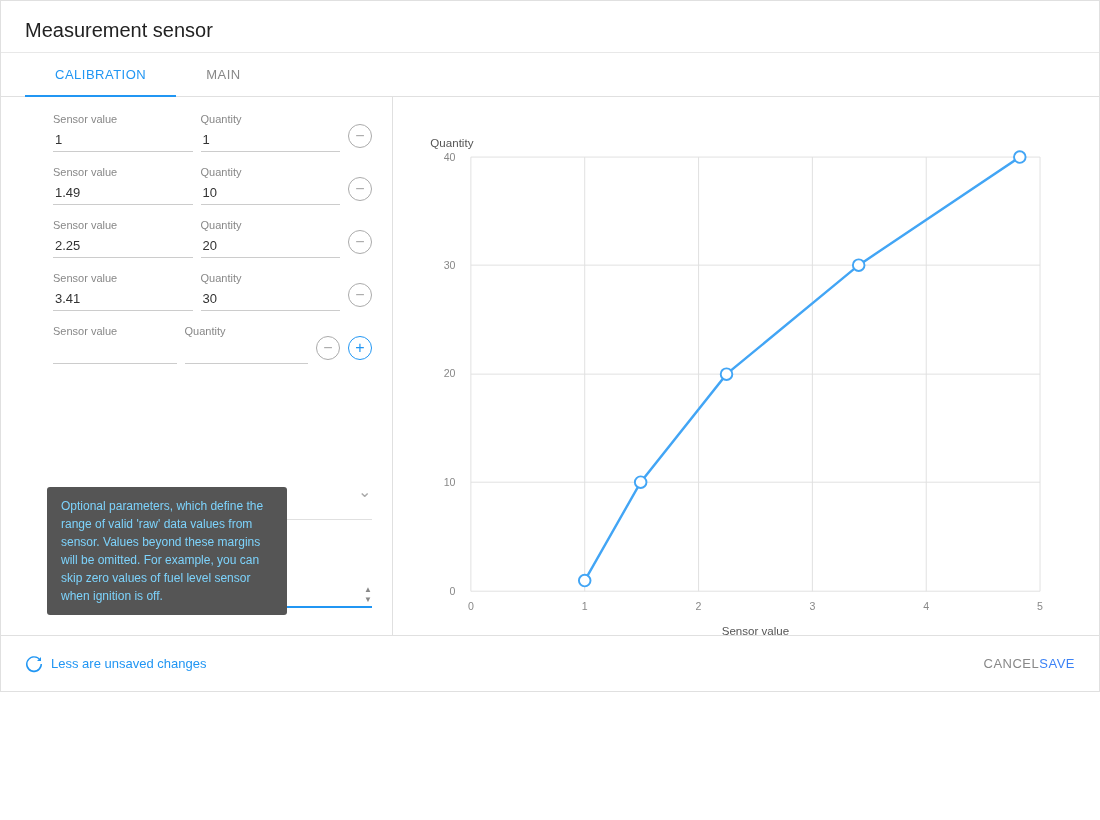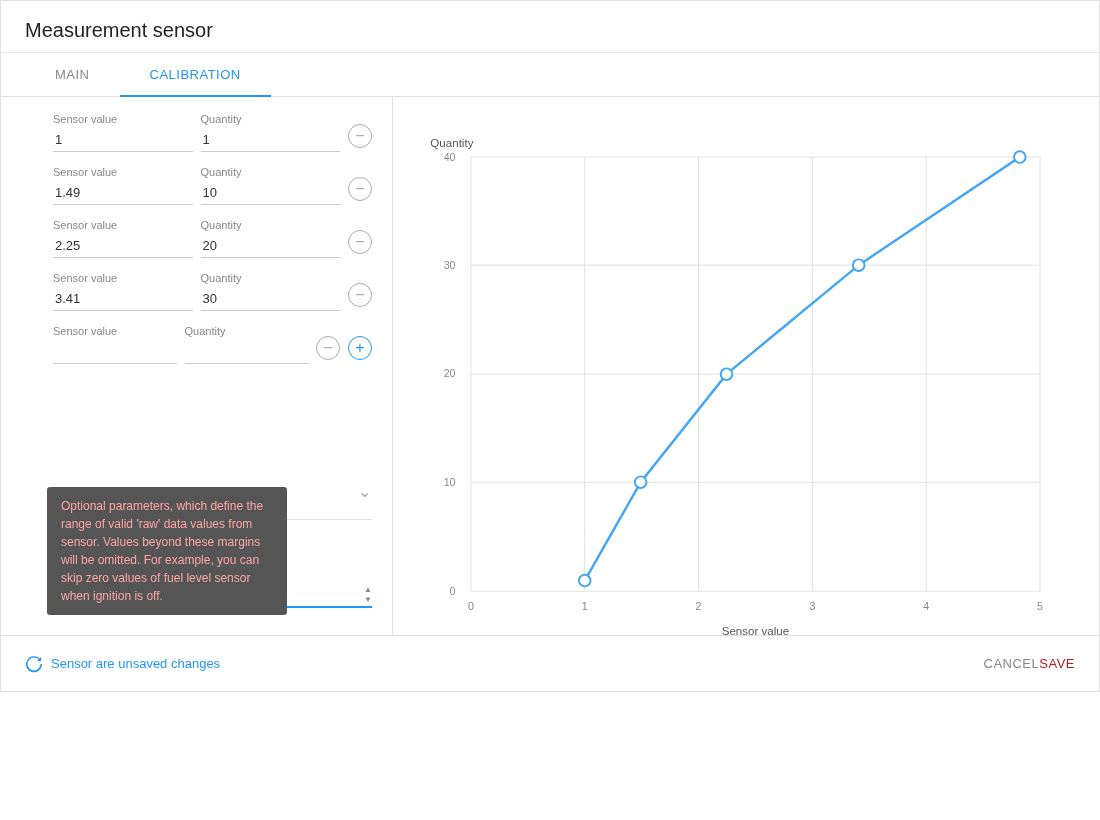--- a/index.html
+++ b/index.html
@@ -224,21 +224,21 @@
       outline: none;
       background: transparent;
       width: 80px;
     }
     
     .tooltip-box {
       position: absolute;
       left: 14px;
       top: 390px;
       background: #555;
-      color: #fca5a5;
+      color: #7dd3fc;
       padding: 10px 14px;
       font-size: 12px;
       line-height: 1.5;
       border-radius: 3px;
       width: 240px;
       z-index: 10;
     }
     
     .right-panel {
       flex: 1;
@@ -281,46 +281,46 @@
       color: #888;
       font-size: 13px;
       letter-spacing: 0.5px;
       cursor: pointer;
       text-transform: uppercase;
       font-weight: 500;
     }
     .save-btn {
       background: none;
       border: none;
-      color: #b91c1c;
+      color: #3b82f6;
       font-size: 13px;
       letter-spacing: 0.5px;
       cursor: pointer;
       text-transform: uppercase;
       font-weight: 500;
     }
     
     .chart-svg {
       width: 100%;
       height: 100%;
     }
   </style>
 </head>
 <body>
 
 <div class="page-wrapper">
 
   <div class="page-title">Measurement sensor</div>
 
   <div class="tabs-bar">
+    <div class="tab active">
+      <span>CALIBRATION</span>
+    </div>
     <div class="tab">
       <span>MAIN</span>
-    </div>
-    <div class="tab active">
-      <span>CALIBRATION</span>
     </div>
   </div>
 
   <div class="content-area">
 
     <div class="left-panel">
 
       <div class="calibration-row">
         <div class="input-group">
           <span class="input-label">Sensor value</span>
@@ -473,20 +473,20 @@
         </svg>
       </div>
     </div>
   </div>
 
   <div class="bottom-bar">
     <div class="unsaved-changes">
       <svg class="refresh-icon-svg" viewBox="0 0 18 18" fill="none">
         <path d="M15.5 9A6.5 6.5 0 1 1 9 2.5c1.8 0 3.4.73 4.59 1.91L12 6h4V2l-1.46 1.46A8 8 0 1 0 17 9h-1.5z" fill="#2196f3"></path>
       </svg>
-      <span>Sensor are unsaved changes</span>
+      <span>Less are unsaved changes</span>
     </div>
     <div class="bottom-actions">
       <button class="cancel-btn">CANCEL</button>
       <button class="save-btn">SAVE</button>
     </div>
   </div>
 </div>
 
 </body></html>

